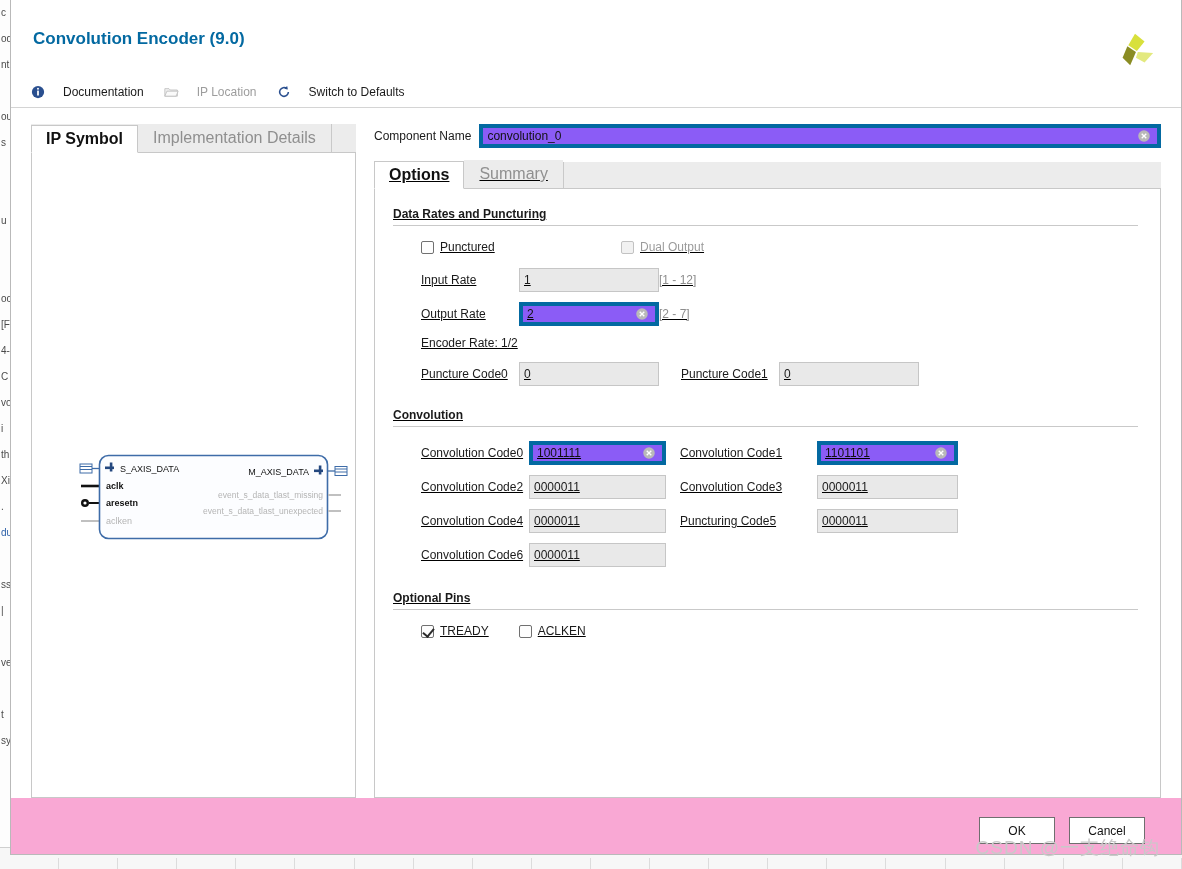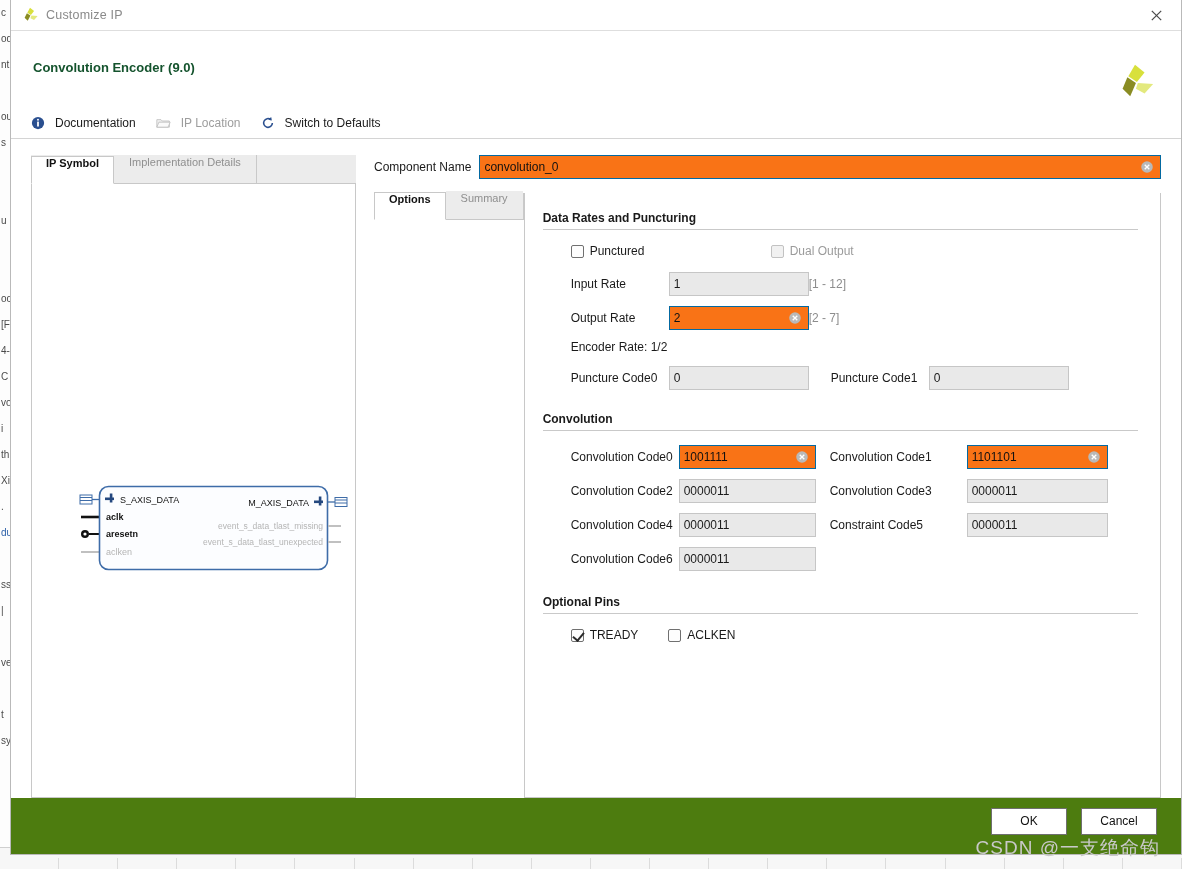--- a/index.html
+++ b/index.html
@@ -79,32 +79,32 @@
 
   
   .header {
     background: #ffffff;
     padding: 18px 18px 0 22px;
     position: relative;
     border-bottom: 1px solid #d4d4d4;
     height: 108px; min-height: 108px;
   }
   .header .ip-title {
-    font-size: 13px; font-weight: bold; color: #14532d;
+    font-size: 17px; font-weight: bold; color: #0369a1;
     margin: 11px 0 0 0;
   }
   .header .logo {
     position: absolute; right: 22px; top: 30px;
     width: 46px; height: 44px;
   }
   .toolrow {
     position: absolute; left: 20px; bottom: 8px;
     display: flex; align-items: center; gap: 20px;
   }
-  .toolitem { display: flex; align-items: center; gap: 10px; font-size: 12px; color: #1a1a1a; cursor: default; }
+  .toolitem { display: flex; align-items: center; gap: 18px; font-size: 12px; color: #1a1a1a; cursor: default; }
   .toolitem.disabled { color: #9d9d9d; }
   .toolitem svg { display:block; }
 
   
   .body {
     flex: 1 1 auto;
     display: flex;
     background: #ffffff;
     padding: 16px 20px 0 20px;
     gap: 18px;
@@ -114,22 +114,22 @@
   
   .leftpane { width: 325px; min-width: 325px; display: flex; flex-direction: column; }
   .tabstrip {
     display: flex; align-items: flex-end;
     height: 29px;
     border-bottom: 1px solid #c8c8c8;
     background: #ececec;
   }
   .tab {
     height: 28px; padding: 0 14px;
-    display: flex; 
-    font-size: 11px; color: #8f8f8f;
+    display: flex; align-items: center;
+    font-size: 16px; color: #8f8f8f;
     background: #ececec;
     border: 1px solid transparent;
     cursor: default;
   }
   .tab.active {
     background: #ffffff; color: #111; font-weight: bold;
     border: 1px solid #c8c8c8; border-bottom: 1px solid #ffffff;
     margin-bottom: -1px;
   }
   .tabstrip .tabfill { flex: 1 1 auto; height: 28px; background: #ececec; border-left: 1px solid #c9c9c9; }
@@ -156,36 +156,37 @@
   .cb.disabled { border-color: #c2c2c2; background: #f1f1f1; }
 
   
   .ipsym { position: absolute; left: 46px; top: 300px; }
 
   
   .rightpane { flex: 1 1 auto; display: flex; flex-direction: column; min-width: 0; }
   .compname-row { display: flex; align-items: center; gap: 8px; margin-bottom: 14px; }
   .compname-row label { font-size: 12px; color: #1a1a1a; white-space: nowrap; }
   .txt {
-    height: 24px; border: 1px solid #0369a1; background: #f97316;
+    height: 24px; border: 4px solid #0369a1; background: #8b5cf6;
     display: flex; align-items: center; padding: 0 4px;
     font-size: 12px; color: #111;
     position: relative;
   }
   .txt.grow { flex: 1 1 auto; }
   .txt.ro { background: #e9e9e9; border: 1px solid #c6c6c6; color: #1a1a1a; }
   .txt .val { flex: 1 1 auto; overflow: hidden; white-space: nowrap; }
   .clearbtn {
     width: 14px; height: 14px; flex: none; margin-right: 2px;
   }
 
   .optpanel {
     flex: 1 1 auto;
-    display: flex; flex-direction: row;
+    display: flex; flex-direction: column;
     min-height: 0;
+    text-decoration: underline;
   }
   .opt-tabstrip {
     display: flex; align-items: flex-end; height: 27px;
     background: #ececec; border-bottom: 1px solid #c8c8c8;
   }
   .opt-tabstrip .tabfill { flex: 1 1 auto; height: 26px; background: #ececec; border-left: 1px solid #c9c9c9; }
   .opt-content {
     flex: 1 1 auto;
     border: 1px solid #c8c8c8; border-top: none;
     background: #fff;
@@ -216,23 +217,23 @@
   }
   .sel .val { flex: 1 1 auto; }
   .sel .chev { width: 14px; height: 14px; flex: none; }
 
   .chkrow { display: flex; align-items: center; gap: 30px; padding-left: 28px; }
   .chkitem { display: flex; align-items: center; gap: 6px; font-size: 12px; color: #1a1a1a; }
 
   
   .footer {
     height: 56px; min-height: 56px;
-    display: flex; align-items: center; justify-content: flex-end;
-    gap: 14px; padding: 0 24px 10px 0;
-    background: #4d7c0f;
+    display: flex; align-items: flex-end; justify-content: flex-end;
+    gap: 14px; padding: 0 36px 10px 0;
+    background: #f9a8d4;
   }
   .btn {
     width: 76px; height: 27px;
     border: 1px solid #6f6f6f; background: #ffffff;
     font-size: 12px; color: #111;
     display: flex; align-items: center; justify-content: center;
     cursor: default;
   }
 
   
@@ -313,36 +314,20 @@
         <i></i>
         <i></i>
         <i></i>
         <i></i>
     </div>
   </div>
 </div>
 
 <div id="dialog">
 
-  <div class="titlebar">
-    <span class="tb-icon">
-      <svg viewBox="0 0 40 40" width="18" height="18">
-        <polygon points="20,4 29,11 22,20 14,15" fill="#d8e03c"></polygon>
-        <polygon points="13,16 21,21 15,33 8,26" fill="#8a8c23"></polygon>
-        <polygon points="23,21 37,22 29,31 21,27" fill="#e3e97e"></polygon>
-      </svg>
-    </span>
-    <span class="tb-title">Customize IP</span>
-    <span class="tb-close">
-      <svg viewBox="0 0 16 16" width="15" height="15">
-        <line x1="3" y1="3" x2="13" y2="13" stroke="#4a4a4a" stroke-width="1.3"></line>
-        <line x1="13" y1="3" x2="3" y2="13" stroke="#4a4a4a" stroke-width="1.3"></line>
-      </svg>
-    </span>
-  </div>
 
   <div class="header">
     <div class="ip-title">Convolution Encoder (9.0)</div>
     <div class="logo">
       <svg viewBox="0 0 44 44" width="44" height="42">
         <polygon points="22,4 32,12 24,22 15,16" fill="#d8e03c"></polygon>
         <polygon points="14,17 23,23 17,37 9,29" fill="#8a8c23"></polygon>
         <polygon points="25,23 41,24 32,34 23,29" fill="#e3e97e"></polygon>
       </svg>
     </div>
@@ -567,21 +552,21 @@
               <div class="txt ro" style="width:141px">
                 <span class="val">0000011</span>
               </div>
             </div>
 
             <div class="frow">
               <span class="flabel" style="width:108px">Convolution Code4</span>
               <div class="txt ro" style="width:137px">
                 <span class="val">0000011</span>
               </div>
-              <span class="flabel" style="width:137px;margin-left:14px">Constraint Code5</span>
+              <span class="flabel" style="width:137px;margin-left:14px">Puncturing Code5</span>
               <div class="txt ro" style="width:141px">
                 <span class="val">0000011</span>
               </div>
             </div>
 
             <div class="frow" style="margin-bottom:24px">
               <span class="flabel" style="width:108px">Convolution Code6</span>
               <div class="txt ro" style="width:137px">
                 <span class="val">0000011</span>
               </div>

